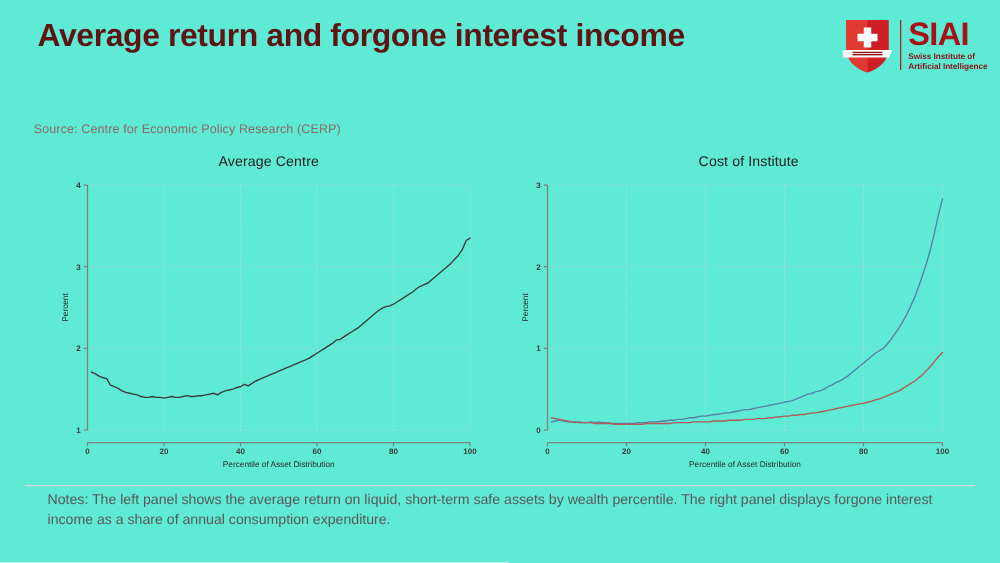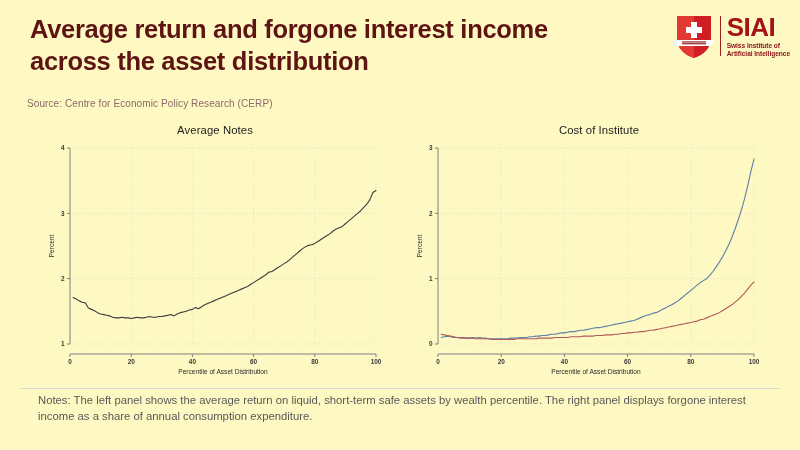--- a/index.html
+++ b/index.html
@@ -6,21 +6,21 @@
   html, body {
     margin: 0; padding: 0;
     width: 800px; height: 450px;
     background: #ffffff;
     font-family: "Liberation Sans", sans-serif;
     overflow: hidden;
   }
   #slide {
     position: relative;
     width: 800px; height: 450px;
-    background: #fef9c3;
+    background: #5eead4;
   }
 
   
   #header {
     position: absolute;
     left: 0; top: 0;
     width: 800px; height: 120px;
   }
   #title {
     position: absolute;
@@ -121,21 +121,20 @@
   }
 </style>
 </head>
 <body>
 
 <div id="slide">
 
   <div id="header">
     <div id="title">
       <span class="line">Average return and forgone interest income</span>
-      <span class="line">across the asset distribution</span>
     </div>
     <div id="source">Source: Centre for Economic Policy Research (CERP)</div>
 
     <div id="logo">
       <svg id="logo-shield" viewBox="0 0 40 46">
         <path d="M3 3 H37 V25 C37 36 29 42 20 45 C11 42 3 36 3 25 Z" fill="#cf1f24"></path>
         <path d="M20 45 C11 42 3 36 3 25 L3 3 H20 Z" fill="#e23a33"></path>
         <rect x="17" y="9" width="6" height="16" fill="#ffffff"></rect>
         <rect x="12" y="14" width="16" height="6" fill="#ffffff"></rect>
         <path d="M0 27 H40 L37 33 H3 Z" fill="#ffffff"></path>
@@ -146,21 +145,21 @@
       <div id="logo-divider"></div>
       <div id="logo-text">
         <div id="logo-name">SIAI</div>
         <div id="logo-sub1">Swiss Institute of</div>
         <div id="logo-sub2">Artificial Intelligence</div>
       </div>
     </div>
   </div>
 
   <div class="panel" id="panel-left">
-    <div class="chart-title">Average Notes</div>
+    <div class="chart-title">Average Centre</div>
     <svg class="plot-svg" id="svg-left" width="350" height="246">
         <line x1="30" y1="204" x2="336" y2="204" stroke="#cccccc" stroke-width="0.6" stroke-dasharray="1,2"></line>
         <line x1="30" y1="138.66666666666669" x2="336" y2="138.66666666666669" stroke="#cccccc" stroke-width="0.6" stroke-dasharray="1,2"></line>
         <line x1="30" y1="73.33333333333334" x2="336" y2="73.33333333333334" stroke="#cccccc" stroke-width="0.6" stroke-dasharray="1,2"></line>
         <line x1="30" y1="8" x2="336" y2="8" stroke="#cccccc" stroke-width="0.6" stroke-dasharray="1,2"></line>
         <line x1="91.2" y1="8" x2="91.2" y2="204" stroke="#d5d5d5" stroke-width="0.6" stroke-dasharray="1,2"></line>
         <line x1="152.4" y1="8" x2="152.4" y2="204" stroke="#d5d5d5" stroke-width="0.6" stroke-dasharray="1,2"></line>
         <line x1="213.6" y1="8" x2="213.6" y2="204" stroke="#d5d5d5" stroke-width="0.6" stroke-dasharray="1,2"></line>
         <line x1="274.8" y1="8" x2="274.8" y2="204" stroke="#d5d5d5" stroke-width="0.6" stroke-dasharray="1,2"></line>
         <line x1="336" y1="8" x2="336" y2="204" stroke="#d5d5d5" stroke-width="0.6" stroke-dasharray="1,2"></line>

